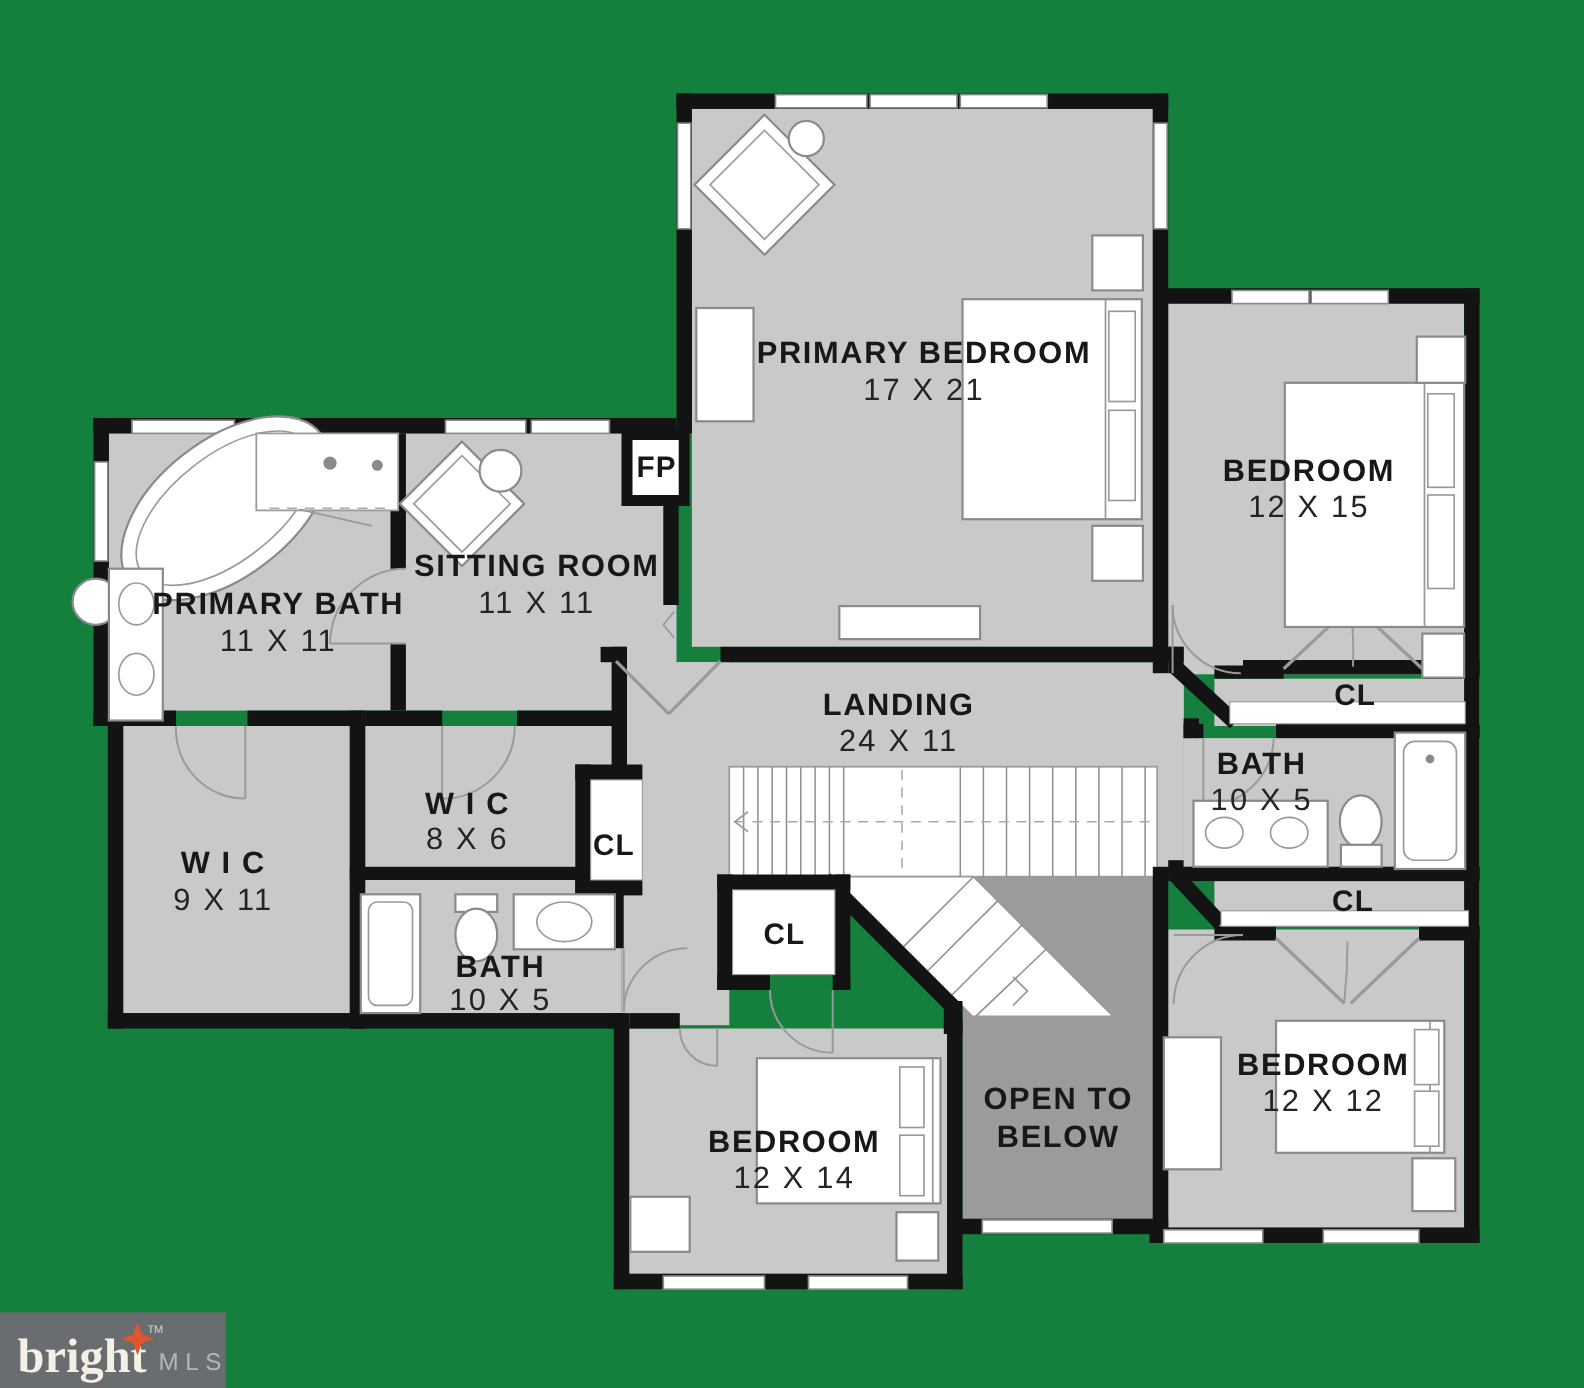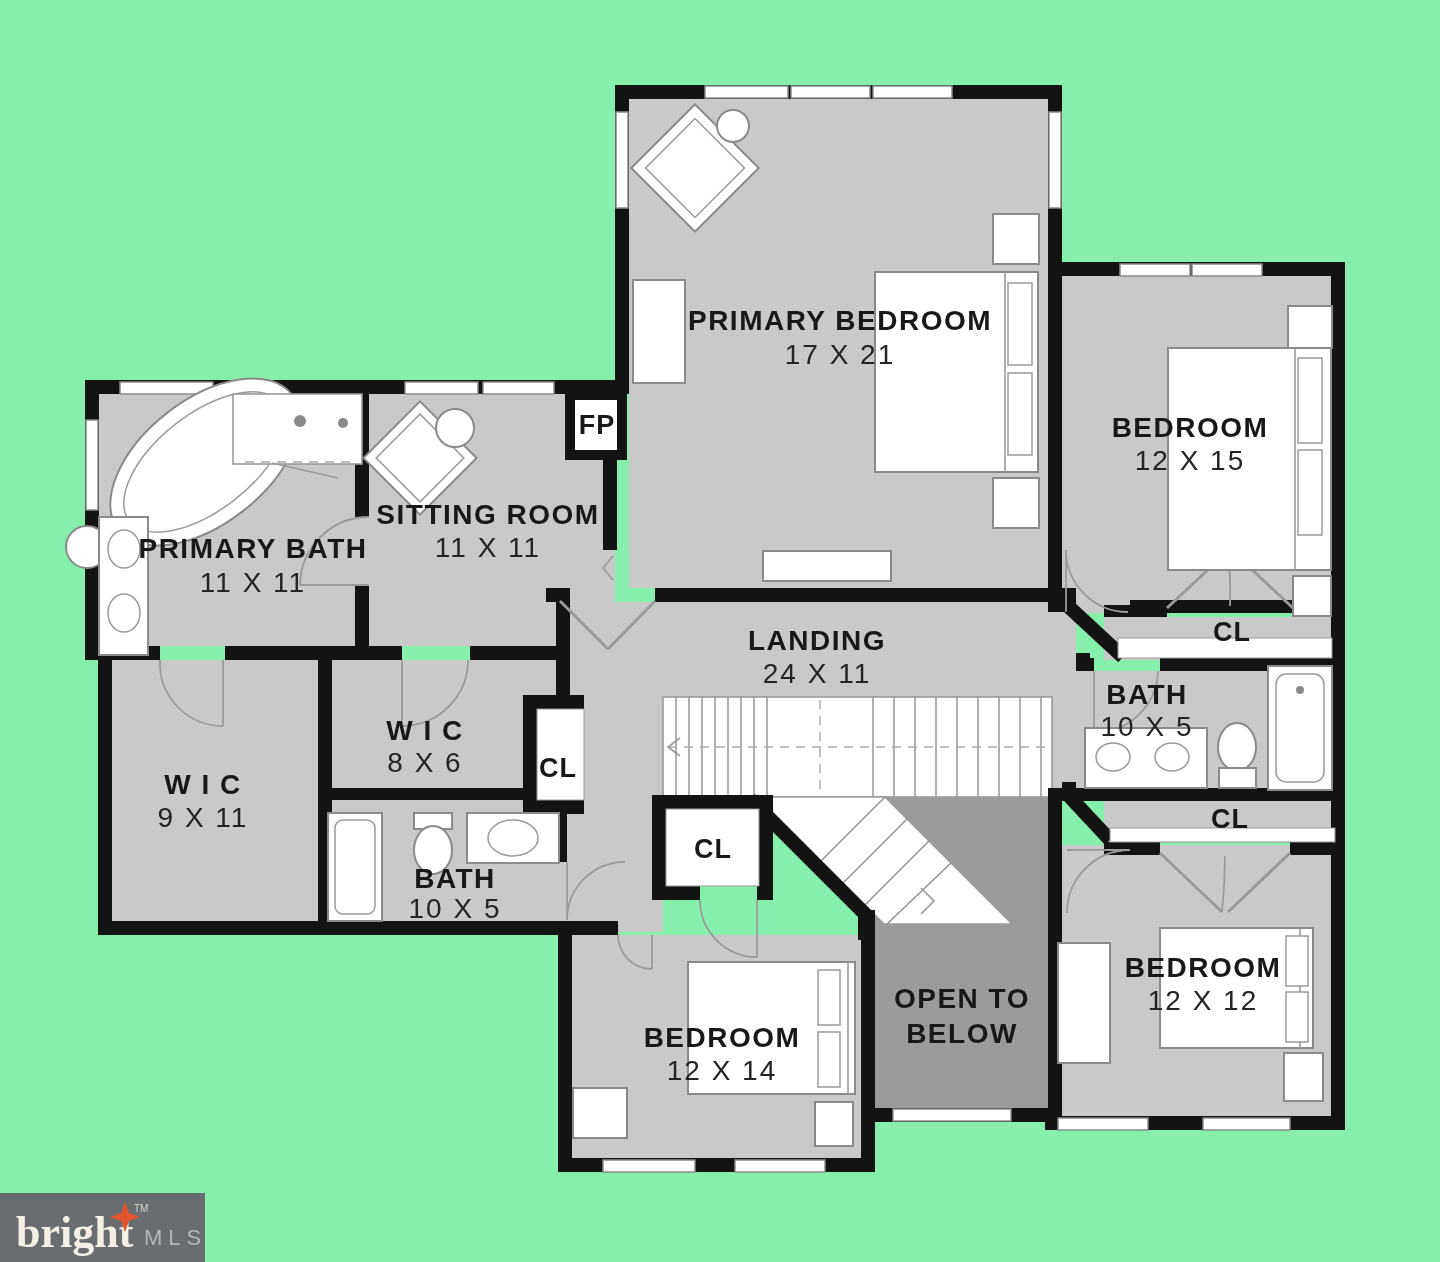--- a/index.html
+++ b/index.html
@@ -1,16 +1,16 @@
 <!DOCTYPE html>
 <html><head>
 <meta charset="utf-8">
 <style>
   html,body{margin:0;padding:0;background:#ffffff;}
-  .stage{position:relative;width:1440px;height:1262px;background:#86efac;overflow:hidden;
+  .stage{position:relative;width:1440px;height:1262px;background:#15803d;overflow:hidden;
          font-family:"Liberation Sans", sans-serif;}
   svg{display:block}
   .wall{fill:#131313}
   .room{fill:#c9c9c9}
   .dark{fill:#9b9b9b}
   .white{fill:#ffffff}
   .furn{fill:#ffffff;stroke:#8a8a8a;stroke-width:2}
   .furn-thin{fill:#ffffff;stroke:#9a9a9a;stroke-width:1.5}
   .thin{stroke:#9a9a9a;fill:none;stroke-width:1.6}
   .tread{stroke:#8f8f8f;stroke-width:1.4}

